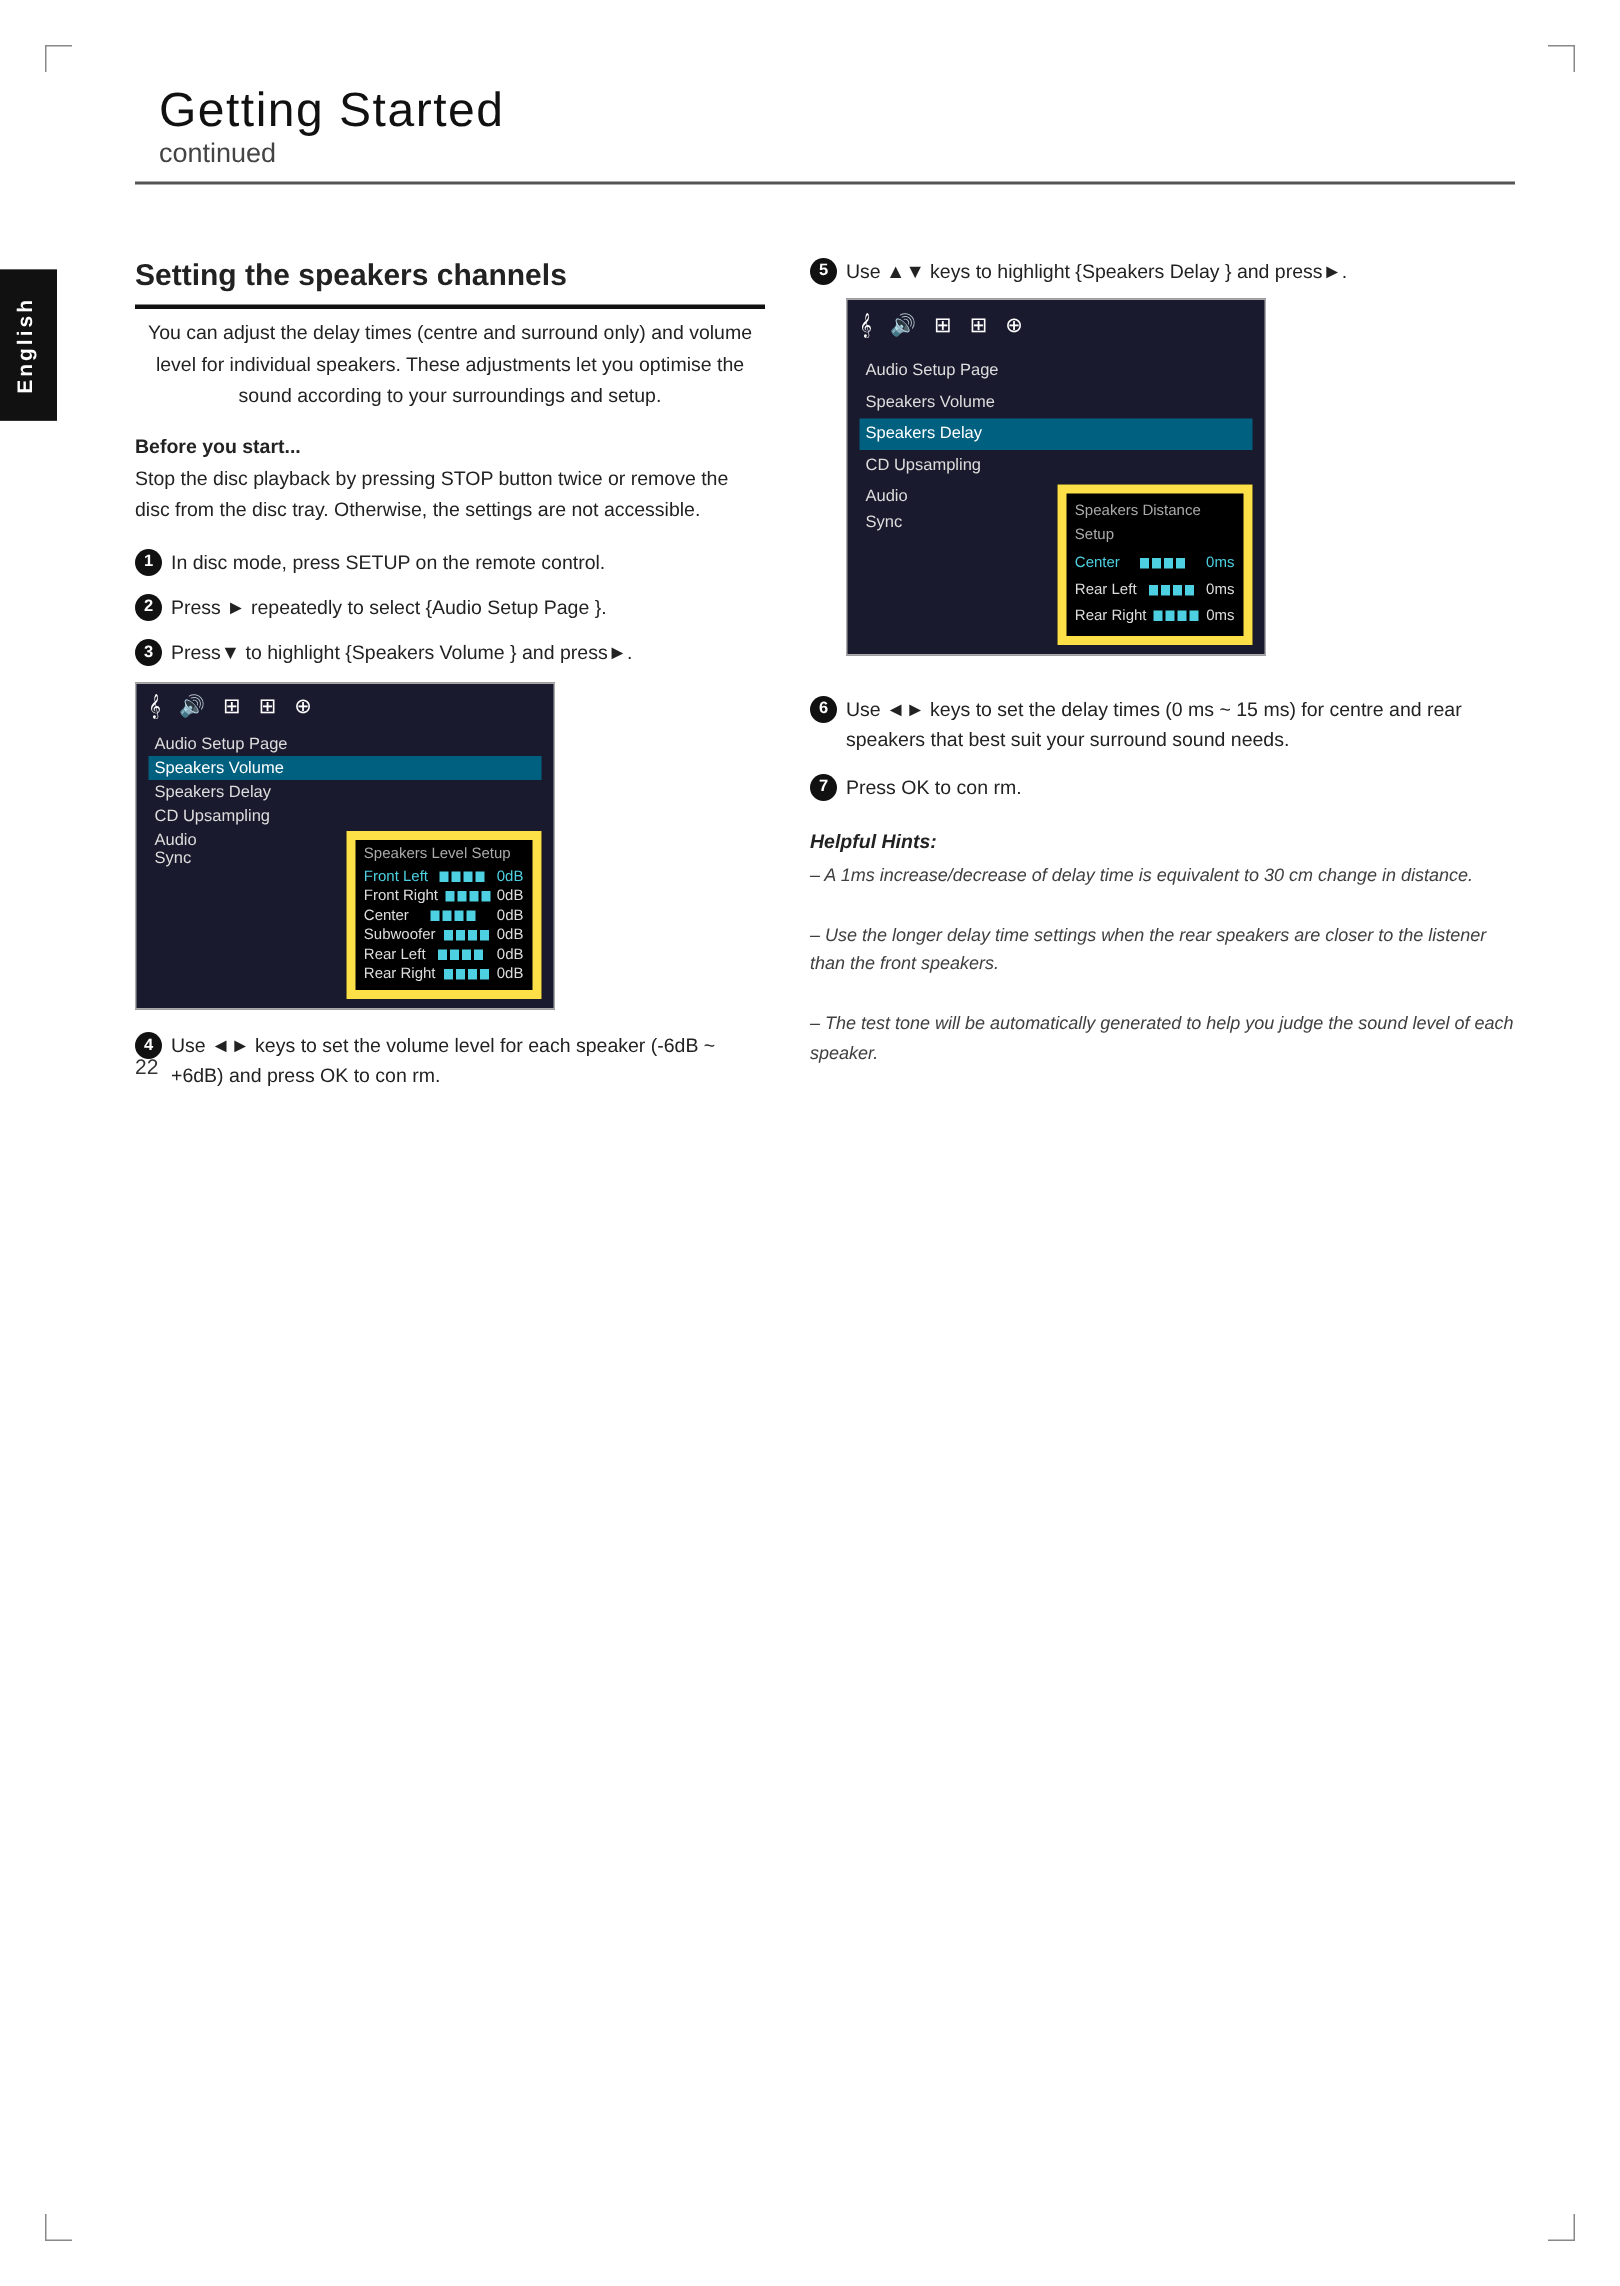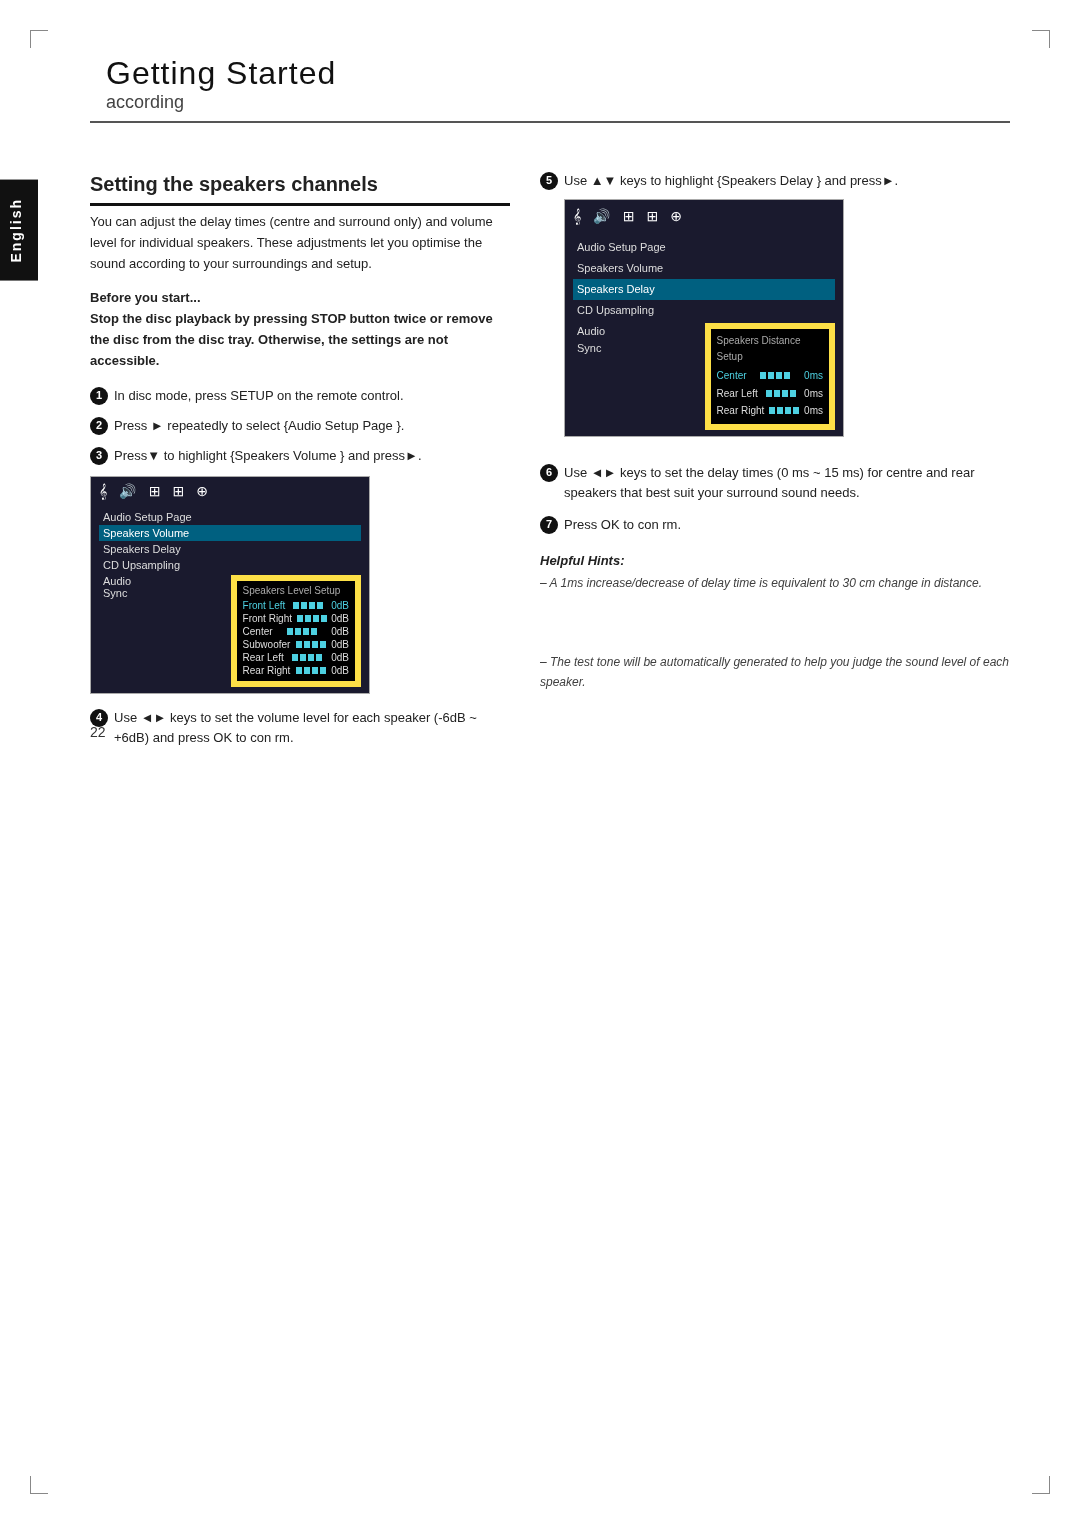--- a/index.html
+++ b/index.html
@@ -93,27 +93,27 @@
       margin-bottom: 6px;
       border-bottom: 3px solid #111;
       padding-bottom: 6px;
     }
 
     .section-intro {
       font-size: 13px;
       line-height: 1.6;
       margin-bottom: 14px;
       color: #222;
+      text-align: center;
     }
 
     .before-start {
       font-size: 13px;
       line-height: 1.6;
       margin-bottom: 14px;
-      font-weight: bold;
     }
 
     
     .step {
       display: flex;
       gap: 6px;
       margin-bottom: 10px;
       font-size: 13px;
       line-height: 1.55;
       align-items: flex-start;
@@ -241,21 +241,21 @@
 <div class="corner-mark tr"></div>
 <div class="corner-mark bl"></div>
 <div class="corner-mark br"></div>
 
 <div class="english-tab">English</div>
 
 <div class="page-container">
 
   <div class="page-header">
     <span class="header-title">Getting Started</span>
-    <span class="header-subtitle">according</span>
+    <span class="header-subtitle">continued</span>
   </div>
 
   <div class="content-columns">
 
     <div class="left-col">
 
       <div class="section-heading">Setting the speakers channels</div>
 
       <p class="section-intro">You can adjust the delay times (centre and surround only) and volume level for individual speakers. These adjustments let you optimise the sound according to your surroundings and setup.</p>
 
@@ -433,21 +433,21 @@
 
       <div class="right-step">
         <span class="step-num">7</span>
         <span>Press OK to con rm.</span>
       </div>
 
       <div class="helpful-hints">
         <div class="helpful-hints-title">Helpful Hints:</div>
         <div class="helpful-hints-body">
           <span>– A 1ms increase/decrease of delay time is equivalent to 30 cm change in distance.</span><br><br>
-          <br><br>
+          <span>– Use the longer delay time settings when the rear speakers are closer to the listener than the front speakers.</span><br><br>
           <span>– The test tone will be automatically generated to help you judge the sound level of each speaker.</span>
         </div>
       </div>
 
     </div>
 
   </div>
 
   <div class="page-number">22</div>
 

